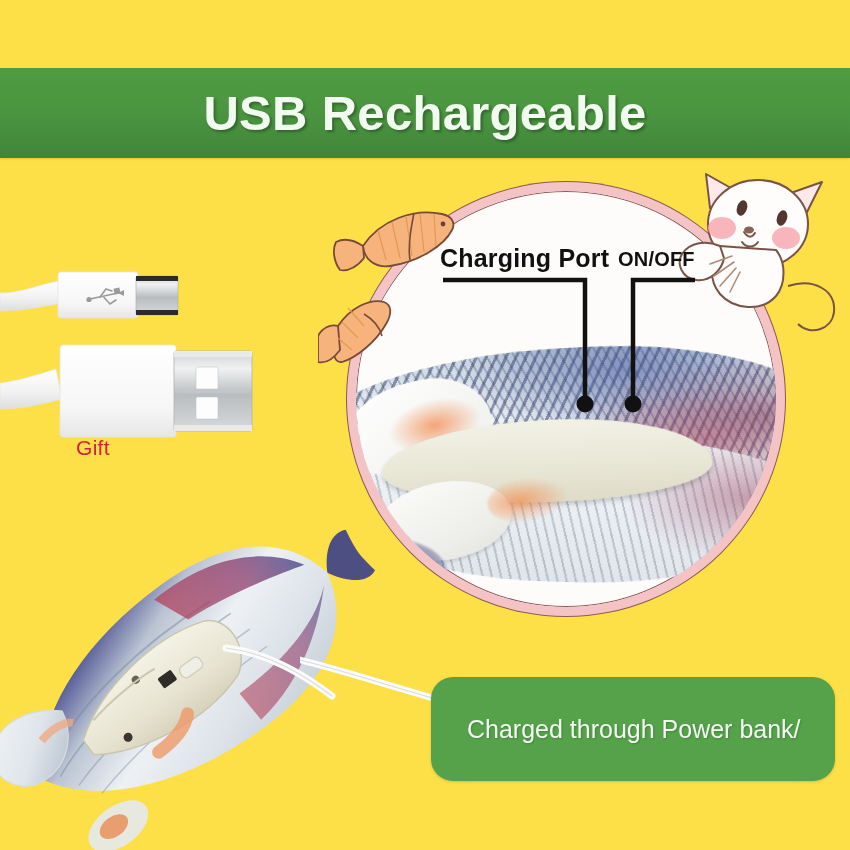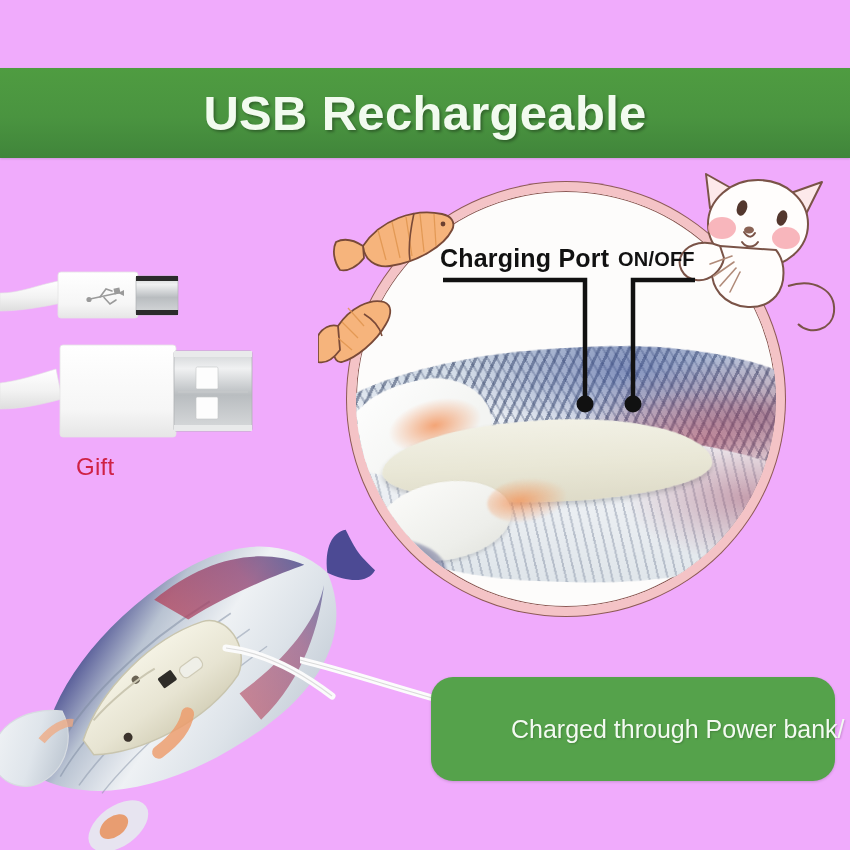--- a/index.html
+++ b/index.html
@@ -5,21 +5,21 @@
 <style>
   html,body{margin:0;padding:0;background:#ffffff;}
   body{
     font-family:"Liberation Sans", sans-serif;
     -webkit-font-smoothing:antialiased;
   }
   #stage{
     position:relative;
     width:850px;
     height:850px;
-    background:#f0abfc;
+    background:#fde047;
     overflow:hidden;
   }
 
   
   .banner{
     position:absolute;
     left:0; top:68px;
     width:850px; height:90px;
     background:linear-gradient(180deg,#4f9c41 0%,#4a9440 55%,#40853a 100%);
     display:flex; align-items:center; justify-content:center;
@@ -174,22 +174,22 @@
   }
 
   
   .usb-area{
     position:absolute;
     left:0px; top:255px;
     width:300px; height:215px;
   }
   .gift-text{
     position:absolute;
-    left:76px; top:453px;
-    font-size:24px;
+    left:76px; top:436px;
+    font-size:21px;
     color:#cf2144;
     letter-spacing:.3px;
   }
 
   
   .fish-bottom{
     position:absolute;
     left:-20px; top:520px;
     width:440px; height:340px;
   }
@@ -215,21 +215,20 @@
     justify-content:center;
     padding:0 0 0 36px;
     box-sizing:border-box;
   }
   .green-line{
     color:#f3faf1;
     font-size:25px;
     line-height:46px;
     white-space:nowrap;
     text-shadow:1px 1px 2px rgba(0,0,0,.18);
-    margin-left:44px;
   }
 </style>
 </head>
 <body>
 
 <div id="stage">
 
   <div class="banner">
     <div class="banner-title">USB Rechargeable</div>
   </div>

